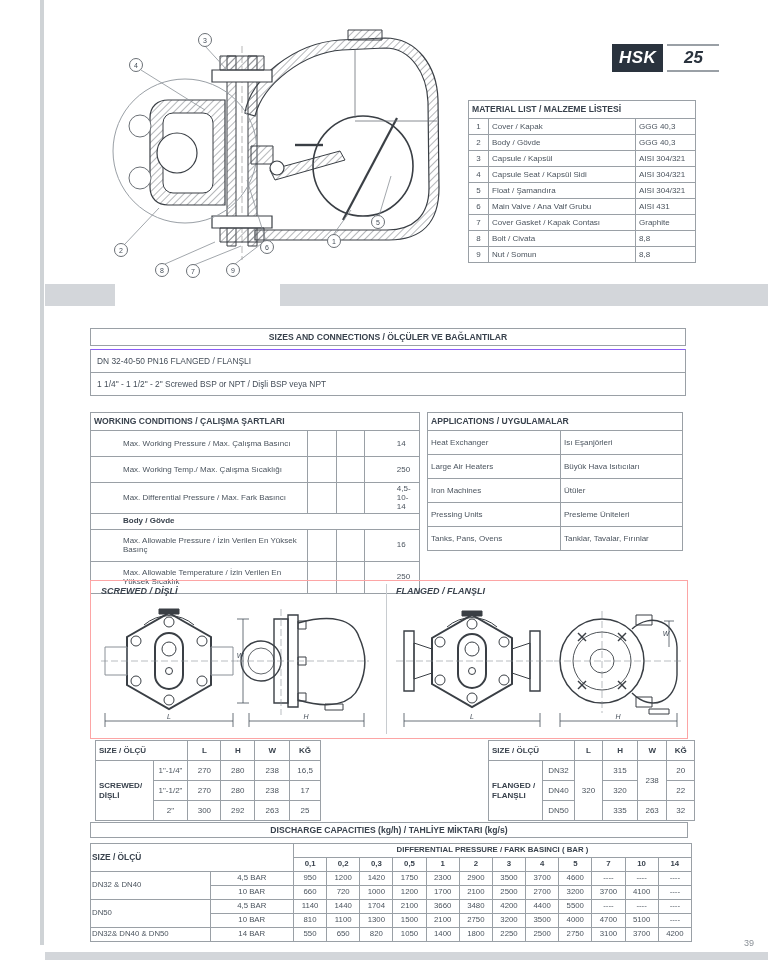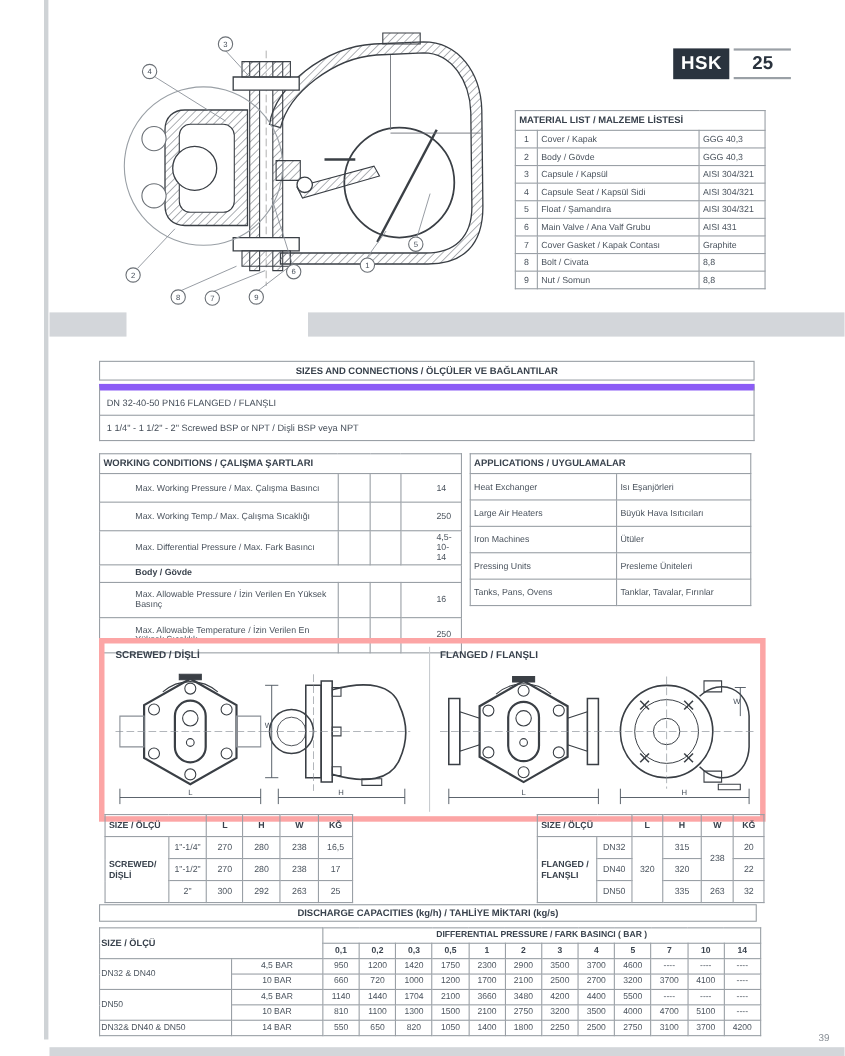--- a/index.html
+++ b/index.html
@@ -7,21 +7,21 @@
         font-family:"Liberation Sans", sans-serif;color:#454e59;}
   .abs{position:absolute;}
   .rail{left:40px;top:0;width:4px;height:945px;background:#cfd3d6;}
   .greybar{background:#d3d6da;height:22px;top:284px;}
   .greybar.a{left:45px;width:70px;}
   .greybar.b{left:280px;width:488px;}
   .bottomstrip{left:45px;top:952px;width:723px;height:8px;background:#d3d6da;}
   .pagenum{right:14px;top:938px;font-size:9px;color:#8a9097;}
 
   
-  .badge{left:612px;top:44px;display:flex;align-items:stretch;height:28px;}
+  .badge{left:612px;top:44px;display:flex;align-items:stretch;height:28px;font-style:italic;}
   .badge .hsk{background:#2a333e;color:#fff;font-weight:bold;font-size:17px;
               display:flex;align-items:center;padding:0 7px;letter-spacing:.5px;}
   .badge .num{width:52px;display:flex;align-items:center;justify-content:center;
               color:#2a333e;font-weight:bold;font-size:17px;
               border-top:2px solid #9aa0a6;border-bottom:2px solid #9aa0a6;margin-left:4px;}
 
   
   table{border-collapse:collapse;table-layout:fixed;}
   td,th{border:1px solid #9aa0a6;font-size:8px;color:#4b545e;padding:1px 3px;
         line-height:1.15;overflow:hidden;}
@@ -30,34 +30,34 @@
   .bold{font-weight:bold;color:#39424d;}
 
   .mat{left:468px;top:100px;width:227px;}
   .mat th{font-size:8.6px;height:15px;}
   .mat td{height:13px;}
 
   .szbox{left:90px;top:328px;width:596px;}
   .szbox .ttl{border:1px solid #9aa0a6;font-weight:bold;color:#39424d;font-size:8.6px;
               text-align:center;padding:3px 0;margin-bottom:3px;}
   .szbox .rows>div{border:1px solid #9aa0a6;border-top:none;font-size:8.4px;padding:6px 6px;}
-  .szbox .rows>div:first-child{border-top:6px solid #8b5cf6;}
+  .szbox .rows>div:first-child{border-top:1px solid #8b5cf6;}
 
   .wc{left:90px;top:412px;width:330px;}
   .wc th{height:15px;font-size:8.6px;margin-left:34px;}
   .wc td{height:23px;padding-left:32px;}
   .wc td.tall{height:29px;}
   .wc td.sub{height:13px;}
 
   .app{left:427px;top:412px;width:256px;}
   .app th{height:15px;font-size:8.6px;}
   .app td{height:21px;}
 
   
-  .drawbox{left:90px;top:580px;width:596px;height:157px;border:5px solid #fca5a5;}
+  .drawbox{left:90px;top:580px;width:596px;height:157px;border:1px solid #fca5a5;font-style:italic;}
   .drawbox .dttl{position:absolute;top:5px;font-weight:bold;color:#39424d;font-size:9px;}
   .drawbox .divider{position:absolute;left:295px;top:3px;width:1px;height:150px;background:#c8ccd0;}
 
   .screwtab{left:95px;top:740px;width:226px;}
   .screwtab td,.screwtab th{height:17px;}
   .flantab{left:488px;top:740px;width:207px;}
   .flantab td,.flantab th{height:17px;}
 
   .dischargettl{left:90px;top:822px;width:596px;border:1px solid #9aa0a6;
       font-weight:bold;color:#39424d;font-size:8.6px;text-align:center;padding:2px 0;}

